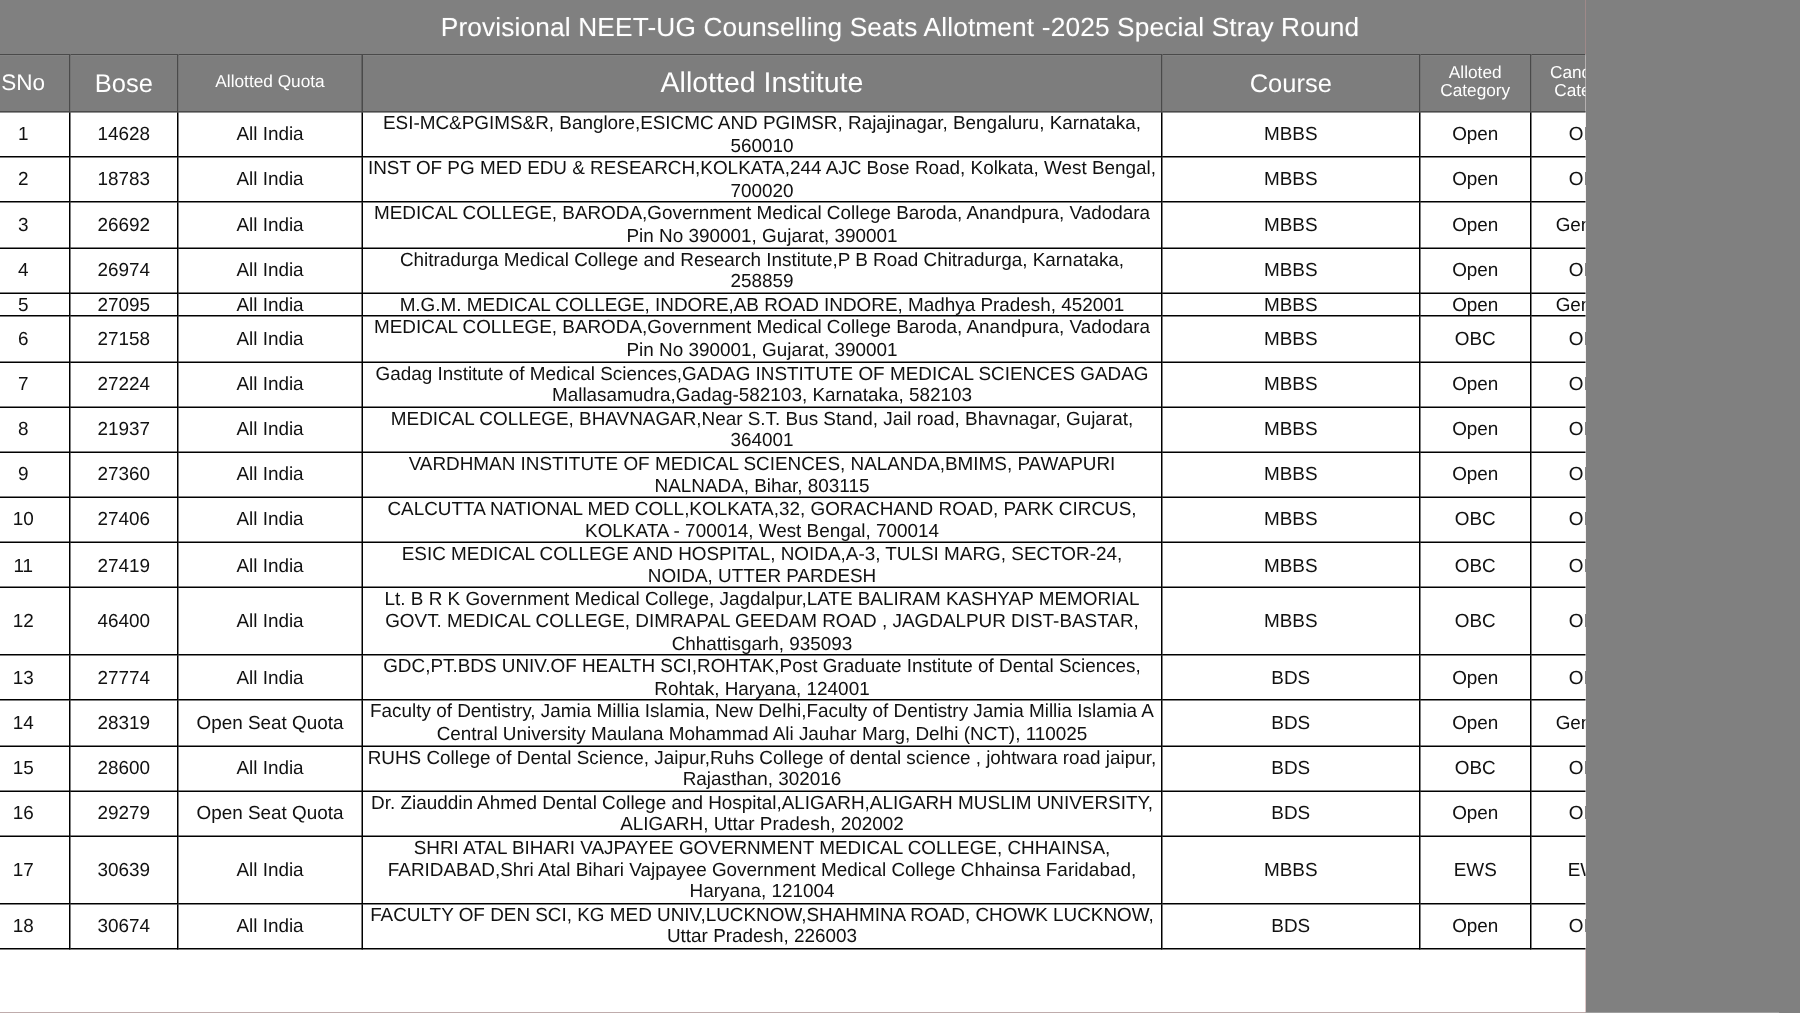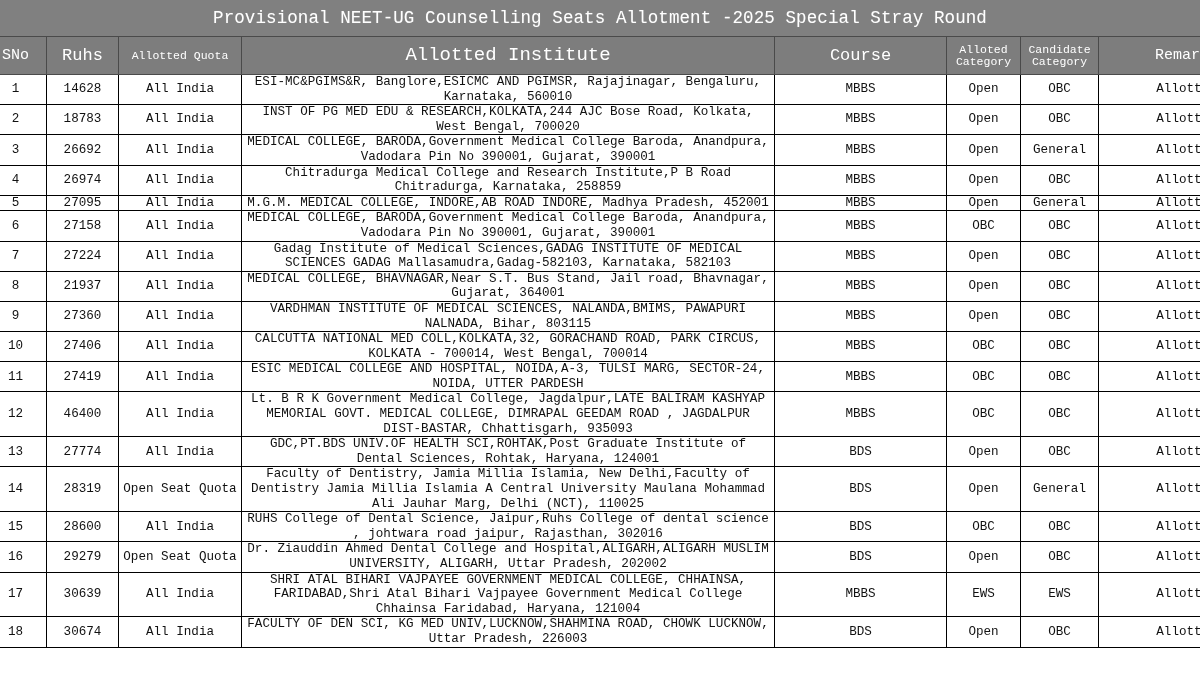--- a/index.html
+++ b/index.html
@@ -5,24 +5,23 @@
   * { box-sizing: border-box; }
   html, body {
     margin: 0; padding: 0;
     width: 1200px; height: 675px;
     overflow: hidden;
     background: #808080;
     font-family: "Liberation Sans", sans-serif;
   }
   #page {
     position: relative;
-    width: 1200px; height: 675px;
+    width: 1057px; height: 675px;
     overflow: hidden;
     background: #fca5a5;
-    font-family: Liberation Mono, monospace;
   }
   
   .title-band {
     height: 36px;
     width: 1200px;
     background: #808080;
     display: flex;
     align-items: center;
     justify-content: center;
   }
@@ -118,21 +117,21 @@
             <col class="w-quota">
             <col class="w-inst">
           <col class="w-course">
             <col class="w-acat">
             <col class="w-ccat">
             <col class="w-remark">
         </colgroup>
         <thead>
           <tr>
             <th class="th-sno">SNo</th>
-            <th class="th-rank">Ruhs</th>
+            <th class="th-rank">Bose</th>
             <th class="th-quota">Allotted Quota</th>
             <th class="th-inst">Allotted Institute</th>
             <th class="th-course">Course</th>
             <th class="th-small">
               <span>Alloted</span><br>
               <span>Category</span>
             </th>
             <th class="th-small">
               <span>Candidate</span><br>
               <span>Category</span>

